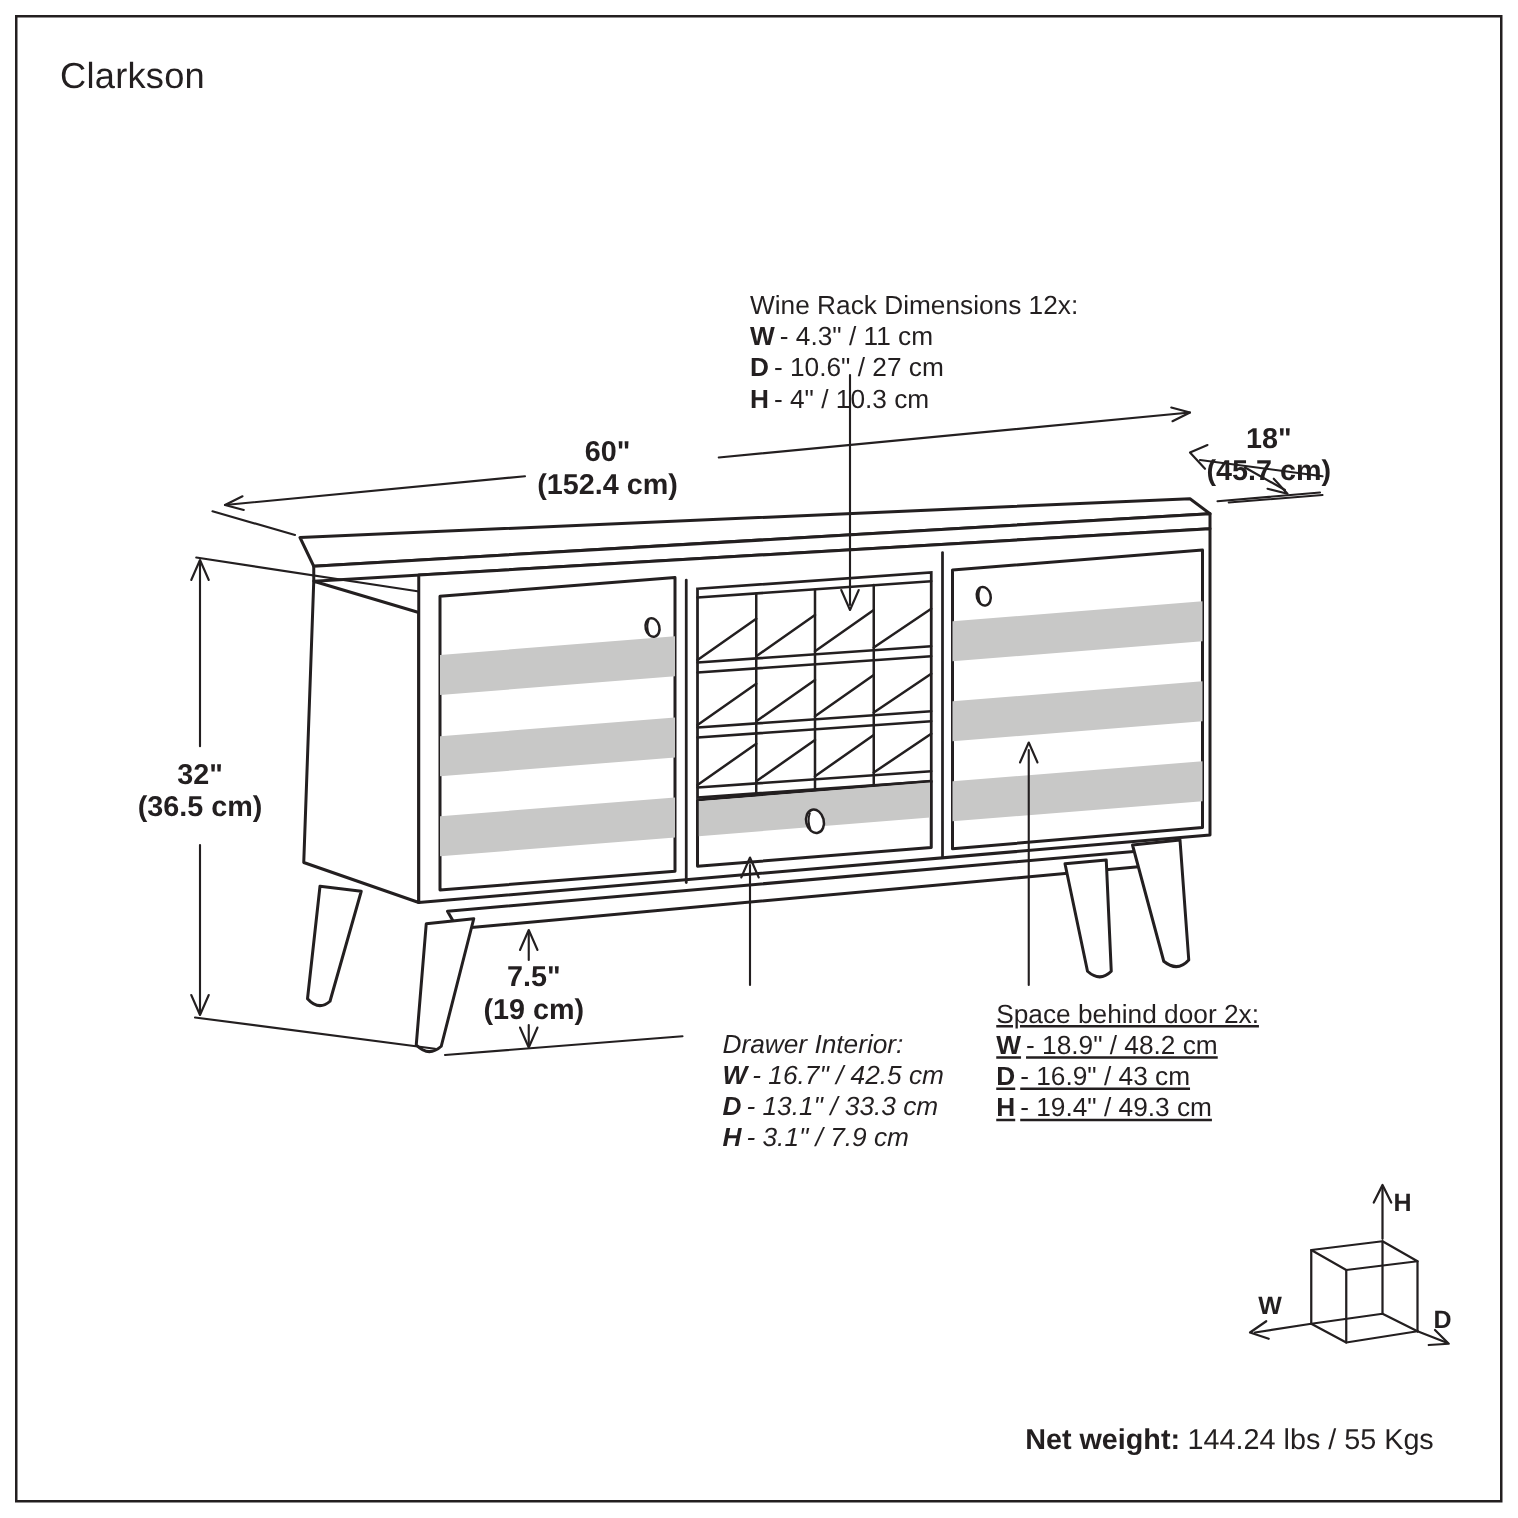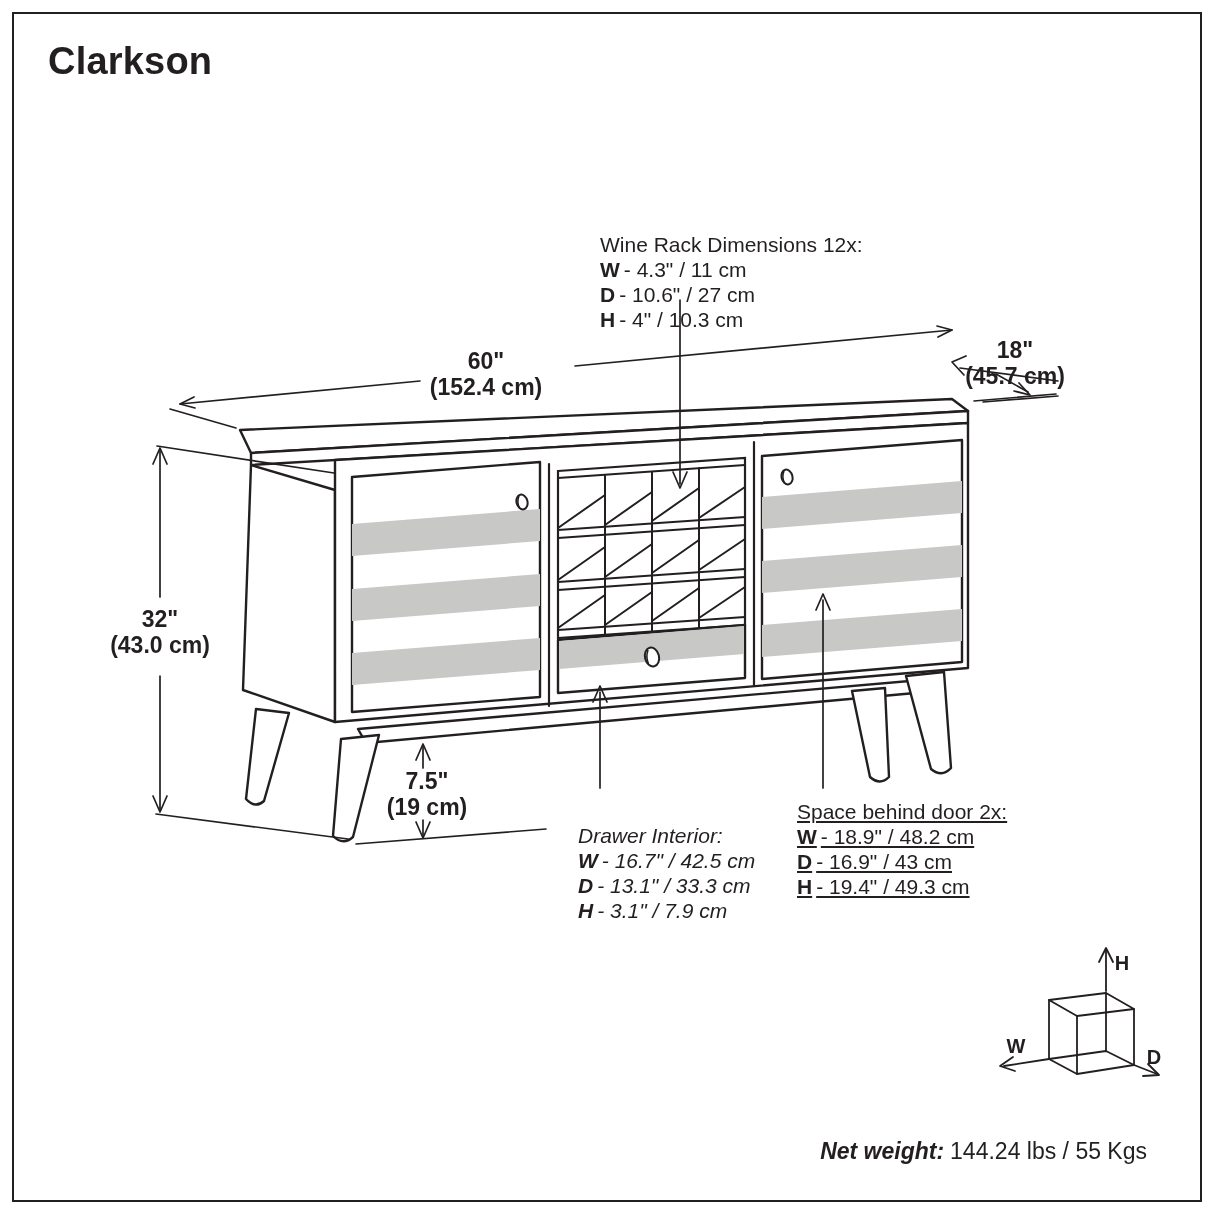--- a/index.html
+++ b/index.html
@@ -4,26 +4,26 @@
 <style>
   html,body{margin:0;padding:0;}
   body{
     width:1214px;height:1214px;position:relative;overflow:hidden;
     background:#ffffff;color:var(--text,#231f20);
     font-family:"Liberation Sans", sans-serif;
   }
   #frame{position:absolute;inset:12px;border:2.5px solid var(--line,#231f20);}
   svg{position:absolute;left:0;top:0;}
   .abs{position:absolute;}
-  #title{left:48px;top:40px;font-size:38px;font-weight:700;line-height:43px;letter-spacing:.2px;}
+  #title{left:48px;top:40px;font-size:29px;font-weight:400;line-height:43px;letter-spacing:.2px;}
   .dim-label{position:absolute;text-align:center;font-weight:700;font-size:23px;line-height:26px;transform:translateX(-50%);white-space:nowrap;}
   .note{position:absolute;font-size:21px;line-height:25px;white-space:nowrap;margin-top:32px;}
   .note .row b{font-weight:700;margin-right:4px;}
   #net-weight{position:absolute;right:67px;top:1138px;font-size:23px;white-space:nowrap;}
-  #net-weight b{font-weight:800;margin-right:6px;font-style:italic;}
+  #net-weight b{font-weight:800;margin-right:6px;}
   .axis-label{position:absolute;font-weight:700;font-size:20px;transform:translate(-50%,-50%);}
 </style>
 </head>
 <body>
 
 <div id="frame"></div>
 
 <svg width="1214" height="1214" viewBox="0 0 1214 1214">
 
   <g stroke="var(--line)" stroke-width="2.4" fill="#ffffff" stroke-linejoin="round" stroke-linecap="round">
@@ -188,21 +188,21 @@
   <div>(152.4 cm)</div>
 </div>
 
 <div class="dim-label" style="left:1015px;top:337px;">
   <div>18"</div>
   <div>(45.7 cm)</div>
 </div>
 
 <div class="dim-label" style="left:160px;top:606px;">
   <div>32"</div>
-  <div>(43.0 cm)</div>
+  <div>(36.5 cm)</div>
 </div>
 
 <div class="dim-label" style="left:427px;top:768px;">
   <div>7.5"</div>
   <div>(19 cm)</div>
 </div>
 
 <div class="note" style="left:600px;top:200px;">
   <div class="hd">Wine Rack Dimensions 12x:</div>
   <div class="row"><b>W</b><span>- 4.3" / 11 cm</span></div>

